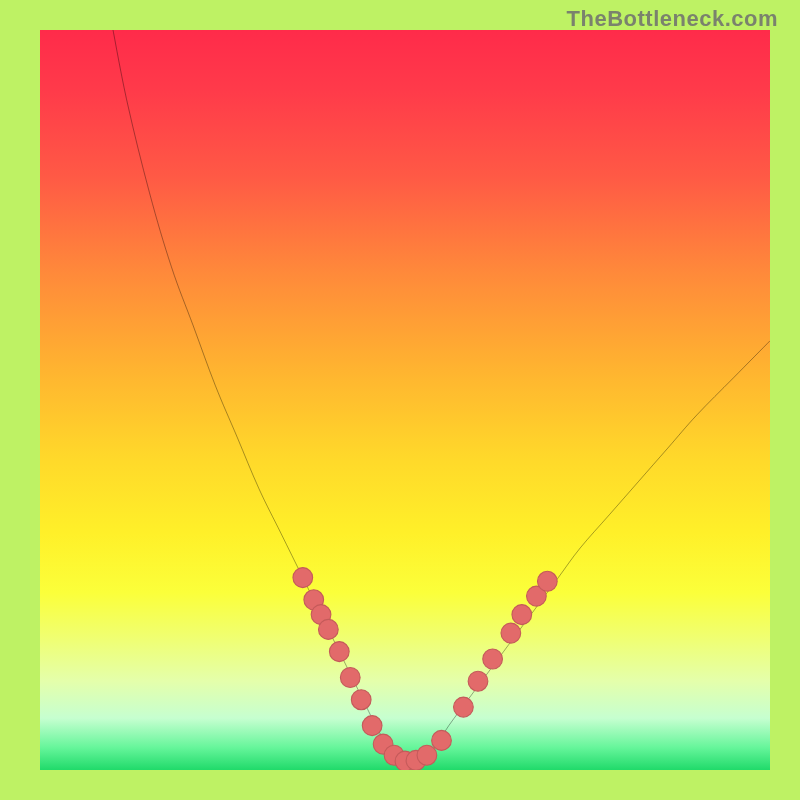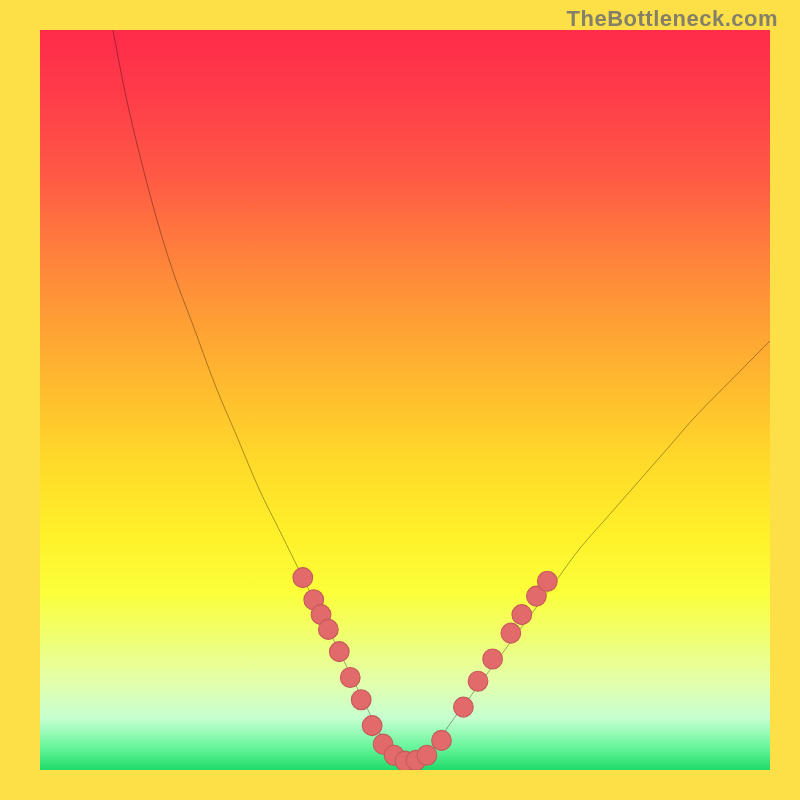--- a/index.html
+++ b/index.html
@@ -7,21 +7,21 @@
     padding: 0;
     width: 800px;
     height: 800px;
     background: #000;
     font-family: Arial, Helvetica, sans-serif;
   }
   .outer {
     position: relative;
     width: 800px;
     height: 800px;
-    background: #fde047;
+    background: #bef264;
   }
   .plot {
     position: absolute;
     left: 40px;
     top: 30px;
     width: 730px;
     height: 740px;
     background: linear-gradient(to bottom,
       #ff2b4a 0%,
       #ff3a4a 8%,

